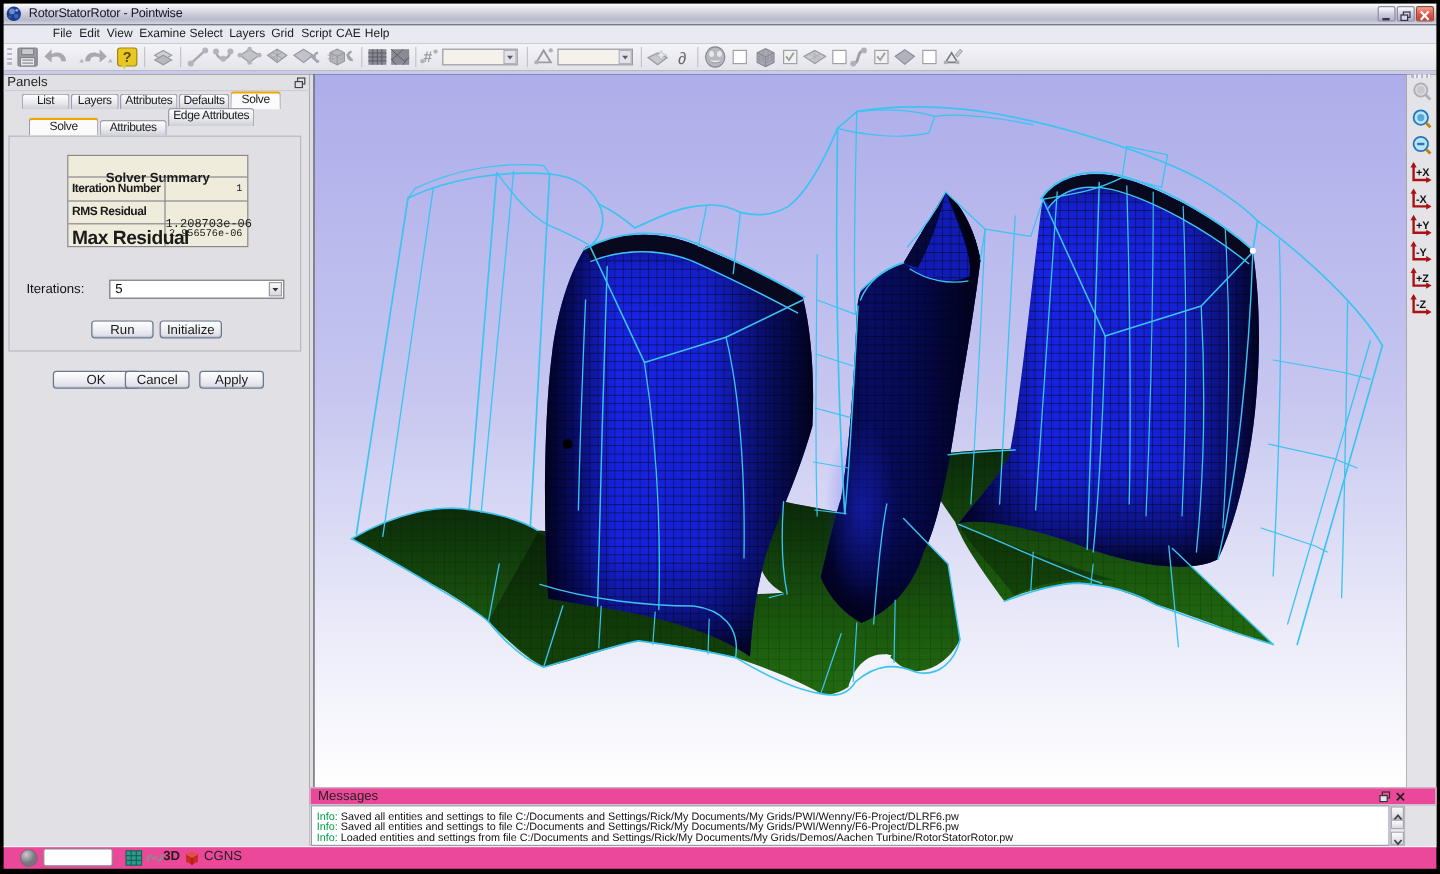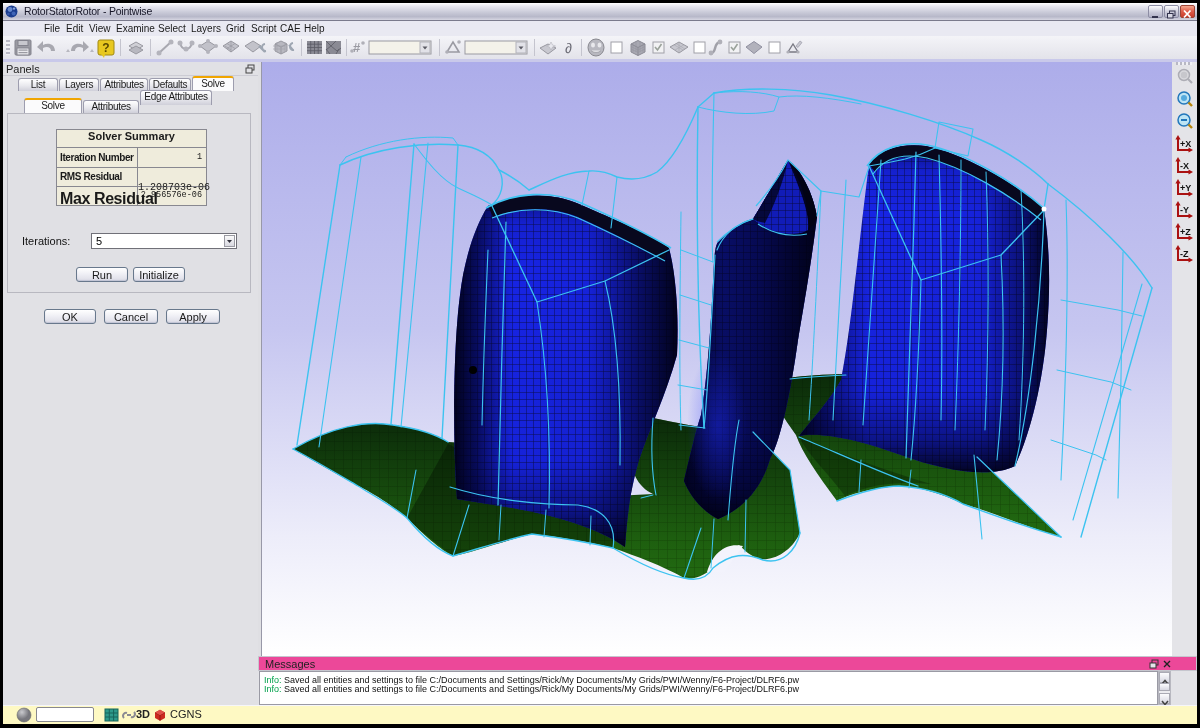--- a/index.html
+++ b/index.html
@@ -42,21 +42,21 @@
   background:linear-gradient(#adadea, #c6c6f0 45%, #ededfa 80%, #ffffff);
   border-left:1px solid #9898a8; }
 
 
 #rightstrip { left:1172px; top:62px; width:25px; height:643px; background:#e4e4e8; }
 
 
 #messages { left:258px; top:656px; width:939px; height:49px; background:#e3e3e7; }
 
 
-#statusbar { left:3px; top:705px; width:1194px; height:19px; background:#fef9c3; border-top:1px solid #f6f6fa; }
+#statusbar { left:3px; top:705px; width:1194px; height:19px; background:#ec4899; border-top:1px solid #f6f6fa; }
 </style>
 </head>
 <body>
 <div class="abs" id="titlebar"></div>
 <svg class="abs" style="left:5px;top:5px" width="13" height="13" viewBox="0 0 13 13">
   <circle cx="6.5" cy="6.5" r="6" fill="#1b3d8f"></circle>
   <circle cx="5" cy="4.5" r="2.4" fill="#7d9fe0" opacity="0.8"></circle>
   <circle cx="8.6" cy="8.4" r="2" fill="#4a6fc0" opacity="0.8"></circle>
   <circle cx="9" cy="3.6" r="1.2" fill="#9ab4e8" opacity="0.9"></circle>
   <circle cx="3.4" cy="9" r="1.3" fill="#3a5cb0" opacity="0.9"></circle>
@@ -228,21 +228,21 @@
   <div class="tab" style="left:134px;top:16px;width:42px;height:13px">Defaults</div>
   <div class="tab active" style="left:177px;top:14px;width:42px;height:15px">Solve</div>
 
   <div class="tab active" style="left:9px;top:36px;width:58px;height:15px">Solve</div>
   <div class="tab" style="left:68px;top:38px;width:56px;height:13px">Attributes</div>
   <div class="tab" style="left:125px;top:28px;width:72px;height:15px">Edge Attributes</div>
 
   <div class="abs" style="left:4px;top:51px;width:244px;height:180px;border:1px solid #b8b8c0;background:#e0e0e4"></div>
 
   <div class="abs" style="left:53px;top:67px;width:151px;height:77px;background:#efecdc;border:1px solid #888890">
-    <div class="abs" style="left:0;top:0;width:149px;height:18px;border-bottom:1px solid #888890;font-weight:bold;text-align:center;padding-top:0;color:#1a1a1a">Solver Summary</div>
+    <div class="abs" style="left:0;top:0;width:149px;height:18px;border-bottom:1px solid #888890;font-weight:bold;text-align:center;padding-top:13px;color:#1a1a1a">Solver Summary</div>
     <div class="abs" style="left:80px;top:18px;width:1px;height:57px;background:#888890"></div>
     <div class="abs" style="left:3px;top:22px;font-weight:bold;color:#1a1a1a;white-space:nowrap;font-size:10px;letter-spacing:-0.4px">Iteration Number</div>
     <div class="abs" style="left:0;top:37px;width:149px;height:1px;background:#888890"></div>
     <div class="abs" style="left:3px;top:41px;font-weight:bold;color:#1a1a1a;white-space:nowrap;font-size:10px;letter-spacing:-0.4px">RMS Residual</div>
     <div class="abs" style="left:0;top:56px;width:149px;height:1px;background:#888890"></div>
     <div class="abs" style="left:3px;top:60px;font-weight:bold;color:#1a1a1a;white-space:nowrap;font-size:16px;letter-spacing:-0.4px">Max Residual</div>
     <div class="abs" style="left:81px;top:22px;width:64px;text-align:right;font-family:'Liberation Mono',monospace;font-size:8.5px;color:#1a1a1a;white-space:nowrap">1</div>
     <div class="abs" style="left:81px;top:52px;width:64px;text-align:right;font-family:Liberation Mono, monospace;font-size:10px;color:#1a1a1a;white-space:nowrap">1.208703e-06</div>
     <div class="abs" style="left:81px;top:60px;width:64px;text-align:right;font-family:Liberation Mono, monospace;font-size:8.5px;color:#1a1a1a;white-space:nowrap">2.956576e-06</div>
   </div>
@@ -253,21 +253,21 @@
     <div class="abs" style="right:1px;top:1px;width:11px;height:12px;background:linear-gradient(#fafafa,#d8d8e0);border:1px solid #9a9aa2">
       <svg width="9" height="10">
           <path d="M2,4 l2.5,3 l2.5,-3 z" fill="#33333d"></path>
         </svg>
     </div>
   </div>
 
   <div class="abs xpbtn" style="left:73px;top:205px;width:52px;height:15px">Run</div>
   <div class="abs xpbtn" style="left:130px;top:205px;width:52px;height:15px">Initialize</div>
 
-  <div class="abs xpbtn" style="left:41px;top:247px;width:52px;height:15px">OK</div>
+  <div class="abs xpbtn" style="left:41px;top:247px;width:72px;height:15px">OK</div>
   <div class="abs xpbtn" style="left:101px;top:247px;width:54px;height:15px">Cancel</div>
   <div class="abs xpbtn" style="left:163px;top:247px;width:54px;height:15px">Apply</div>
 </div>
 <div class="abs" id="viewport">
 <svg width="911" height="594" viewBox="261 62 911 594">
 <defs>
   <pattern id="bgrid" width="7" height="7" patternUnits="userSpaceOnUse">
     <rect width="7" height="7" fill="#1724e4"></rect>
     <path d="M0,0 H7 M0,0 V7" stroke="#0b0d52" stroke-width="1" fill="none"></path>
   </pattern>
@@ -601,20 +601,21 @@
         <rect x="3" y="1" width="6" height="5" fill="none" stroke="#333"></rect>
         <rect x="1" y="4" width="6" height="5" fill="#e6e6ea" stroke="#333"></rect>
       </svg>
     <svg class="abs" style="left:903px;top:2px" width="10" height="10">
         <path d="M2,2 l6,6 M8,2 l-6,6" stroke="#222" stroke-width="1.4"></path>
       </svg>
   </div>
   <div class="abs" style="left:1px;top:15px;width:899px;height:34px;background:#fff;border:1px solid #9a9aa4;font-size:9px;overflow:hidden">
     <div class="abs" style="left:4px;top:3px;white-space:nowrap;color:#111"><span style="color:#00a14b">Info:</span> Saved all entities and settings to file C:/Documents and Settings/Rick/My Documents/My Grids/PWI/Wenny/F6-Project/DLRF6.pw</div>
     <div class="abs" style="left:4px;top:12px;white-space:nowrap;color:#111"><span style="color:#00a14b">Info:</span> Saved all entities and settings to file C:/Documents and Settings/Rick/My Documents/My Grids/PWI/Wenny/F6-Project/DLRF6.pw</div>
+    <div class="abs" style="left:4px;top:21px;white-space:nowrap;color:#111"><span style="color:#00a14b">Info:</span> Loaded entities and settings from file C:/Documents and Settings/Rick/My Documents/My Grids/Demos/Aachen Turbine/RotorStatorRotor.pw</div>
   </div>
   <div class="abs" style="left:900px;top:15px;width:13px;height:34px;background:#ececf0;border:1px solid #b8b8c0">
     <div class="abs" style="left:0px;top:0px;width:11px;height:11px;background:linear-gradient(#fcfcfe,#d8d8e2);border:1px solid #aaaab4">
       <svg width="10" height="9">
           <path d="M2,6 l3,-3.5 l3,3.5" stroke="#444" stroke-width="1.5" fill="none"></path>
         </svg></div>
     <div class="abs" style="left:0px;top:11px;width:11px;height:8px;background:linear-gradient(#fcfcfe,#d8d8e2);border:1px solid #aaaab4"></div>
     <div class="abs" style="left:0px;top:21px;width:11px;height:11px;background:linear-gradient(#fcfcfe,#d8d8e2);border:1px solid #aaaab4">
       <svg width="10" height="10">
           <path d="M2,3 l3,3.5 l3,-3.5" stroke="#444" stroke-width="1.5" fill="none"></path>

